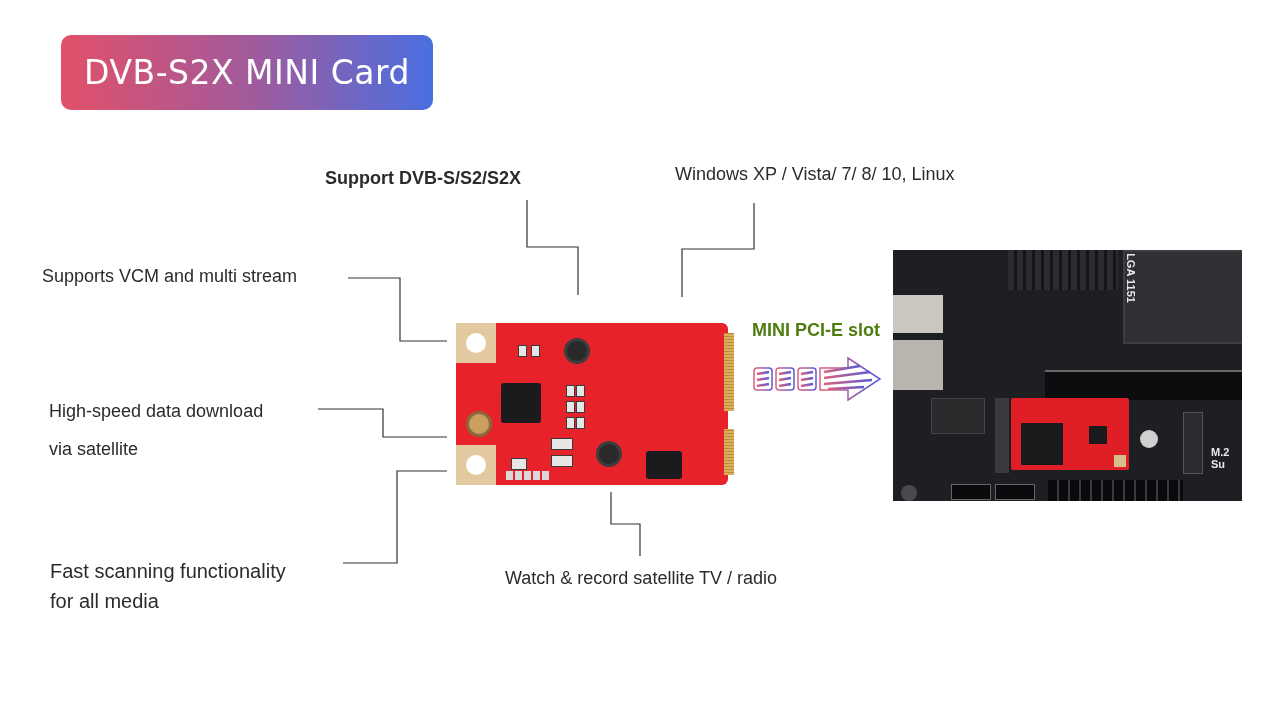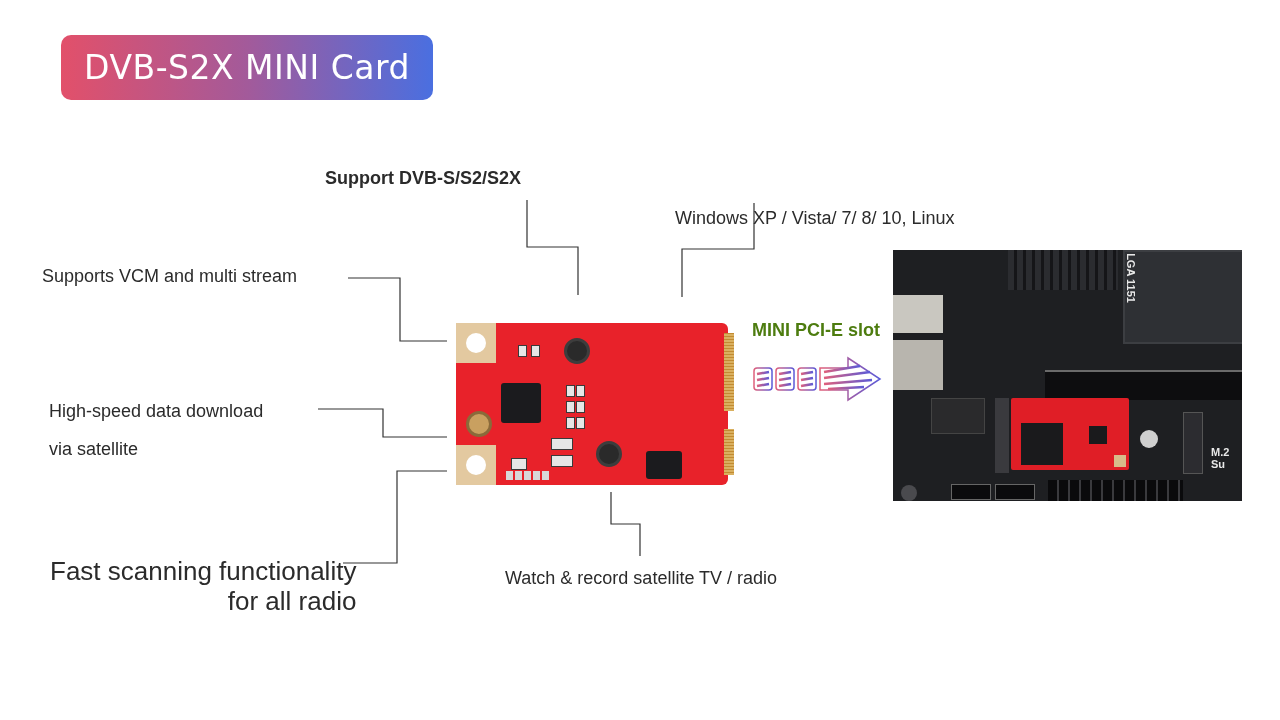--- a/index.html
+++ b/index.html
@@ -1,22 +1,22 @@
 <!DOCTYPE html>
 <html><head>
 <meta charset="utf-8">
 <style>
   html, body { margin:0; padding:0; }
   body { width:1280px; height:720px; background:#ffffff; position:relative; overflow:hidden; font-family:"Liberation Sans", sans-serif; }
-  .title-badge { position:absolute; left:61px; top:35px; width:372px; height:65px; border-radius:10px;
+  .title-badge { position:absolute; left:61px; top:35px; width:372px; height:75px; border-radius:10px;
     background:linear-gradient(90deg,#e2506a 0%,#a35a9a 50%,#4a6fe0 100%);
     display:flex; align-items:center; justify-content:center;text-align:center; }
   .title-text { color:#fff; font-family:"DejaVu Sans", sans-serif; font-size:33px; letter-spacing:0.5px; }
   .label { position:absolute; color:#2b2b2b; font-size:18px; line-height:1; white-space:nowrap; }
-  .label.large { font-size:26px; line-height:30px;text-align:right; }
+  .label.large { font-size:20px; line-height:30px; }
   .label.mid { font-size:18px; line-height:26px; }
   svg.lines { position:absolute; left:0; top:0; }
   .slot-label { position:absolute; left:752px; top:320px; color:#4d7c0f; font-weight:bold; font-size:18px; }
   
   .card { position:absolute; left:456px; top:323px; width:272px; height:162px; background:#e8222a; border-radius:6px 6px 6px 6px; }
   .pad { position:absolute; width:40px; height:40px; background:#e3c9a0; }
   .pad .hole { position:absolute; left:10px; top:10px; width:20px; height:20px; border-radius:50%; background:#fff; }
   .chip { position:absolute; background:#1b1b1e; border-radius:3px; }
   .fpga { left:143px; top:10px; width:100px; height:120px; background:#242428; }
   .fpga-text { position:absolute; left:14px; top:20px; color:#8c8c94; font-style:italic; font-weight:bold; font-size:14px; font-family:"DejaVu Sans", sans-serif; }
@@ -44,27 +44,27 @@
     <polyline points="527,200 527,247 578,247 578,295"></polyline>
     <polyline points="754,203 754,249 682,249 682,297"></polyline>
     <polyline points="348,278 400,278 400,341 447,341"></polyline>
     <polyline points="318,409 383,409 383,437 447,437"></polyline>
     <polyline points="343,563 397,563 397,471 447,471"></polyline>
     <polyline points="611,492 611,524 640,524 640,556"></polyline>
   </g>
 </svg>
 
 <span class="label" style="left:325px; top:169px;font-weight:bold;">Support DVB-S/S2/S2X</span>
-<span class="label" style="left:675px; top:165px;margin-top:44px;">Windows XP / Vista/ 7/ 8/ 10, Linux</span>
+<span class="label" style="left:675px; top:165px;">Windows XP / Vista/ 7/ 8/ 10, Linux</span>
 <span class="label" style="left:42px; top:267px;">Supports VCM and multi stream</span>
 <span class="label" style="left:49px; top:402px;">High-speed data download</span>
 <span class="label" style="left:49px; top:440px;">via satellite</span>
 <div class="label large" style="left:50px; top:556px;">
   <div>Fast scanning functionality</div>
-  <div>for all radio</div>
+  <div>for all media</div>
 </div>
 <div class="label mid" style="left:505px; top:565px;text-align:right;">
   <div>Watch &amp; record satellite TV / radio</div>
 </div>
 
 <div class="card">
   <div class="pad" style="left:0; top:0;">
       <div class="hole"></div>
     </div>
   <div class="pad" style="left:0; bottom:0;">

